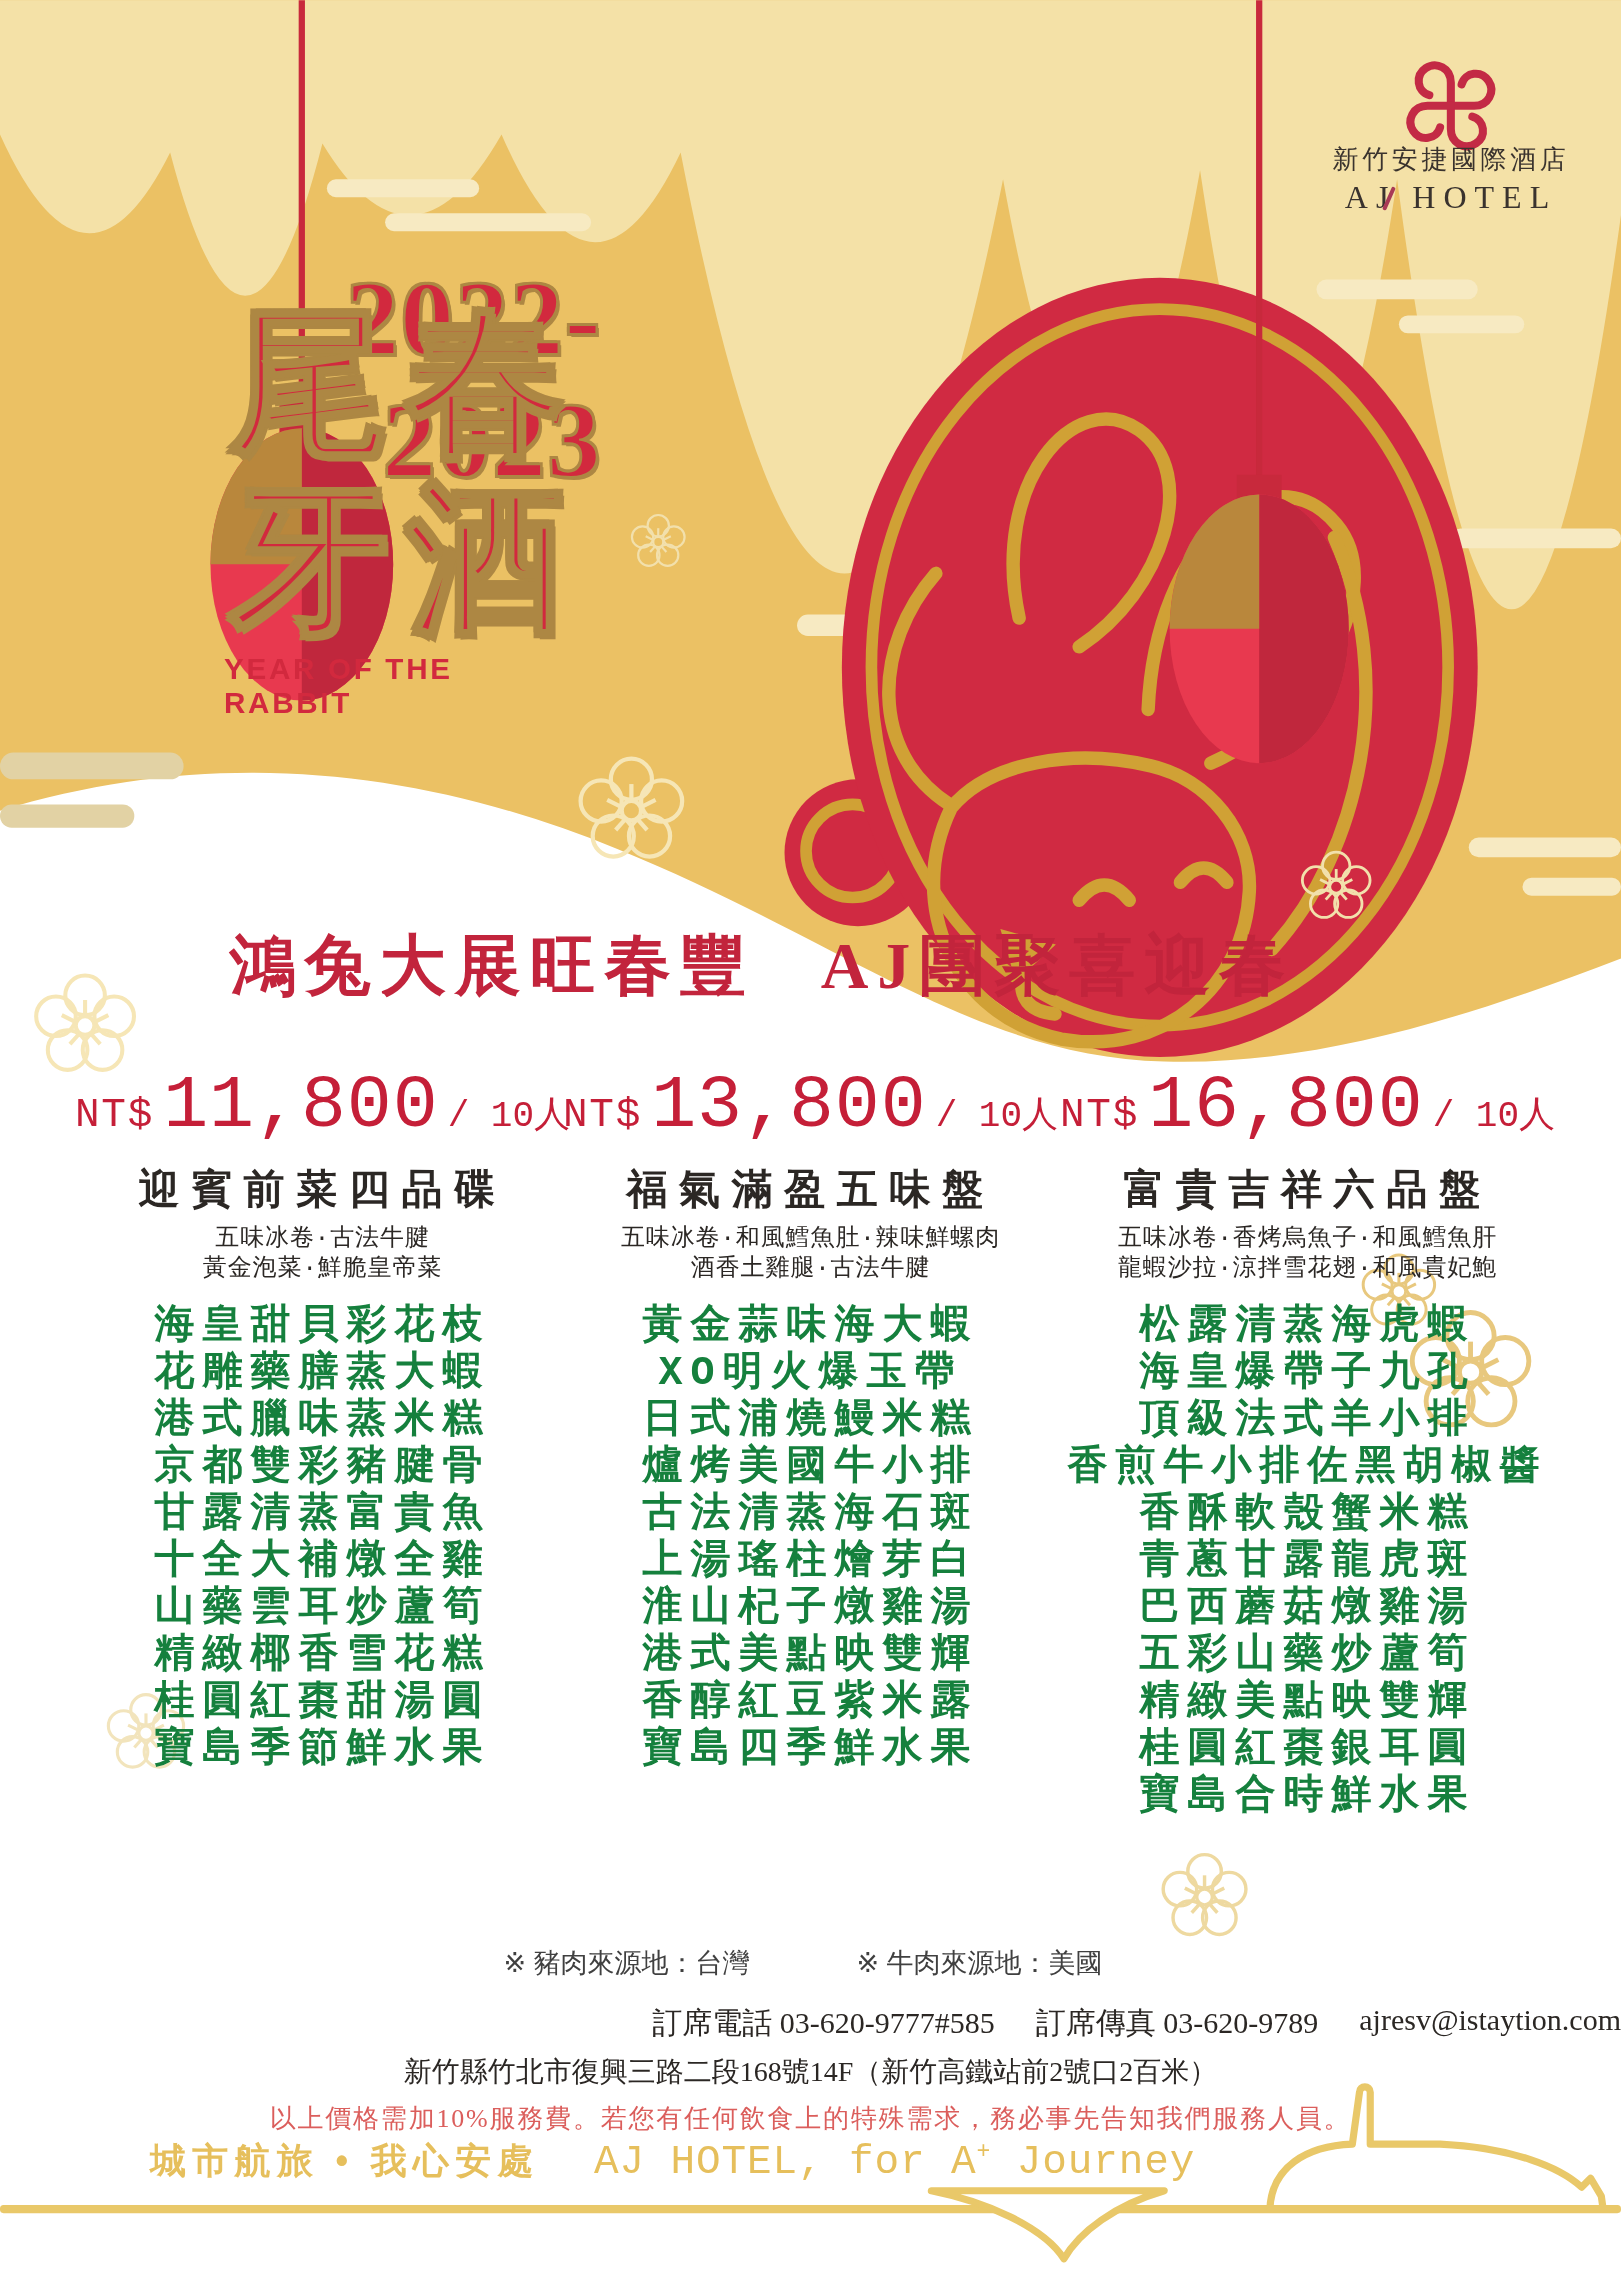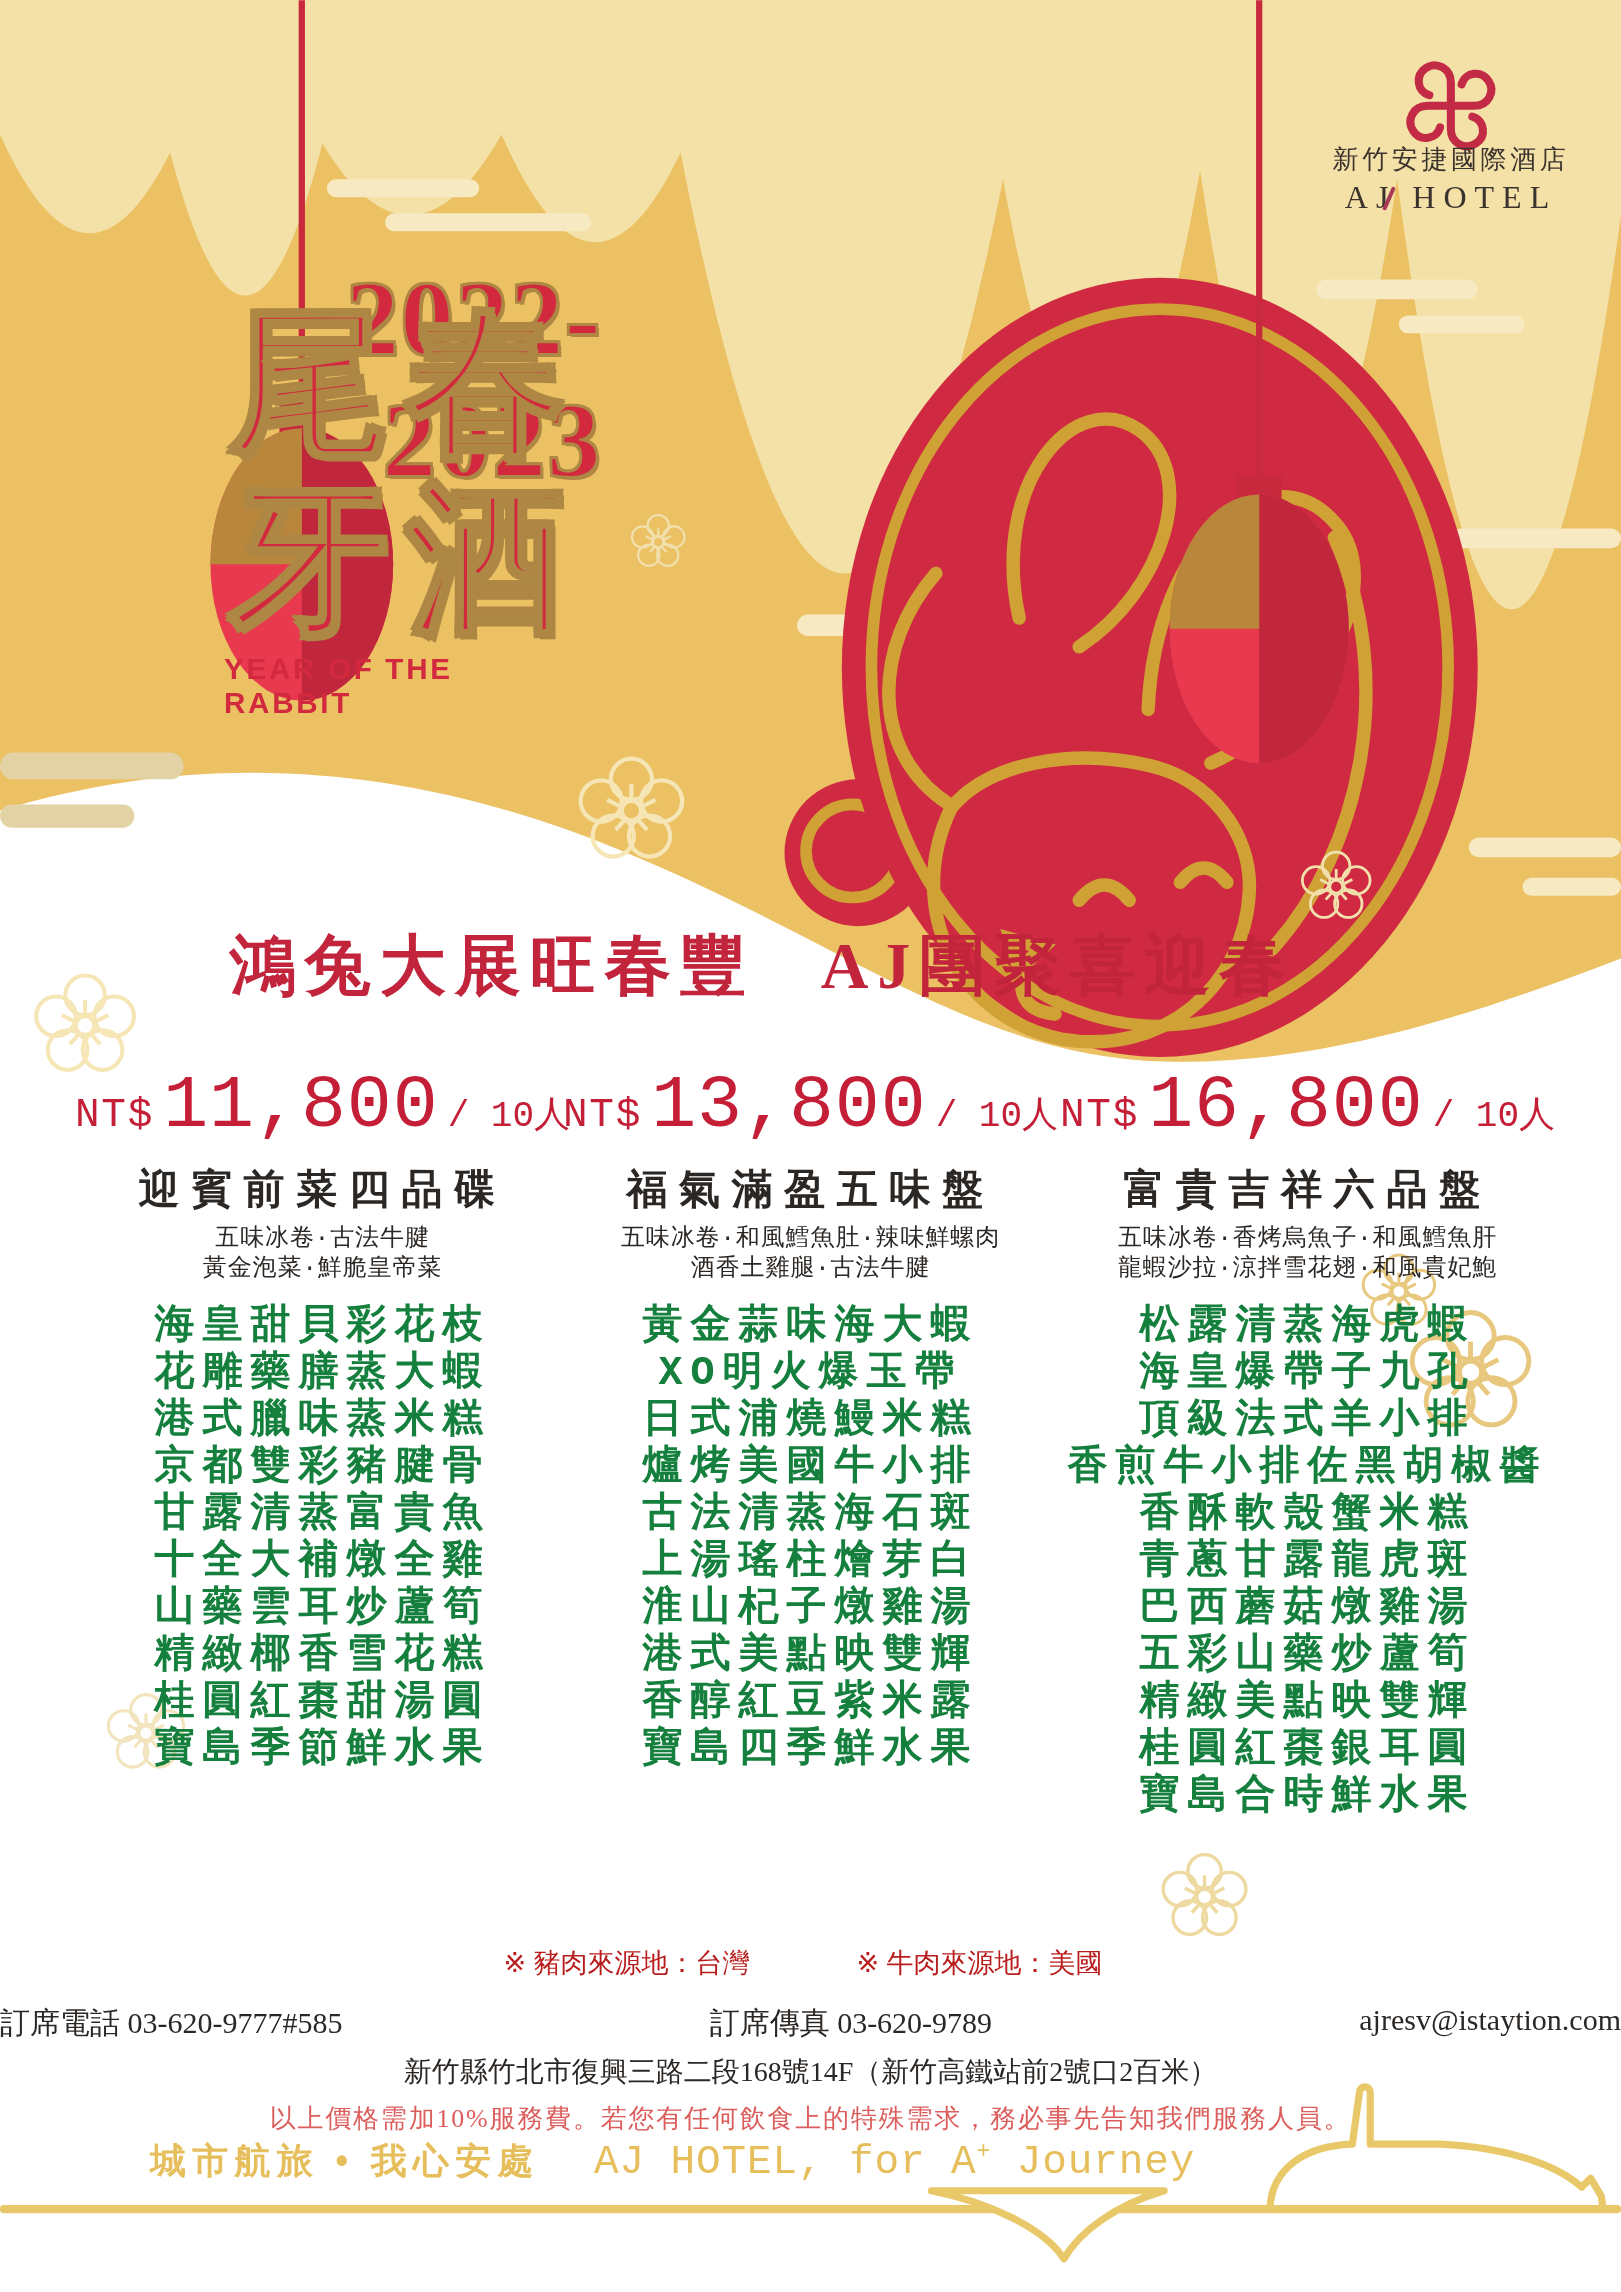--- a/index.html
+++ b/index.html
@@ -41,22 +41,22 @@
   .price-unit{font-size:36px;}
   .course-title{margin-top:12.5px;font-size:41px;font-weight:bold;color:#2B2724;letter-spacing:11.6px;white-space:nowrap;}
   .course-notes{margin-top:7.2px;font-size:24px;line-height:30px;color:#2B2724;letter-spacing:0.9px;white-space:nowrap;}
   .menu-items{margin-top:19.7px;}
   .menu-item{font-size:40px;line-height:47px;font-weight:600;color:#15803d;
          letter-spacing:8px;white-space:nowrap;}
 
   
   .origin-row{left:0;top:1945px;width:1606px;display:flex;justify-content:center;gap:107px;
          font-family:"Liberation Sans","DejaVu Sans",sans-serif;
-         font-size:27px;color:#b91c1c;}
-  .contact-row{left:0;top:2003px;width:1621px;display:flex;justify-content:space-between;gap:41px;
+         font-size:27px;color:#404040;}
+  .contact-row{left:0;top:2003px;width:1621px;display:flex;justify-content:flex-end;gap:41px;
          font-size:30px;color:#2B2724;white-space:nowrap;}
   .address-row{left:0;top:2053px;width:1621px;text-align:center;font-size:28px;color:#2B2724;}
   .note-row{left:0;top:2101px;width:1621px;text-align:center;font-size:26px;
          color:#DB5E5C;letter-spacing:1.8px;}
   .tagline{left:16px;top:2137px;width:1621px;display:flex;align-items:baseline;color:#E6BF5C;}
   .tagline-zh{margin-left:134px;font-family:"Liberation Sans","DejaVu Sans",sans-serif;
          font-size:36px;font-weight:bold;letter-spacing:6.3px;}
   .tagline-en{margin-left:54px;font-size:41px;letter-spacing:0.9px;font-family:Liberation Mono, monospace;}
   .tagline-en sup{font-size:23px;}
 </style>

